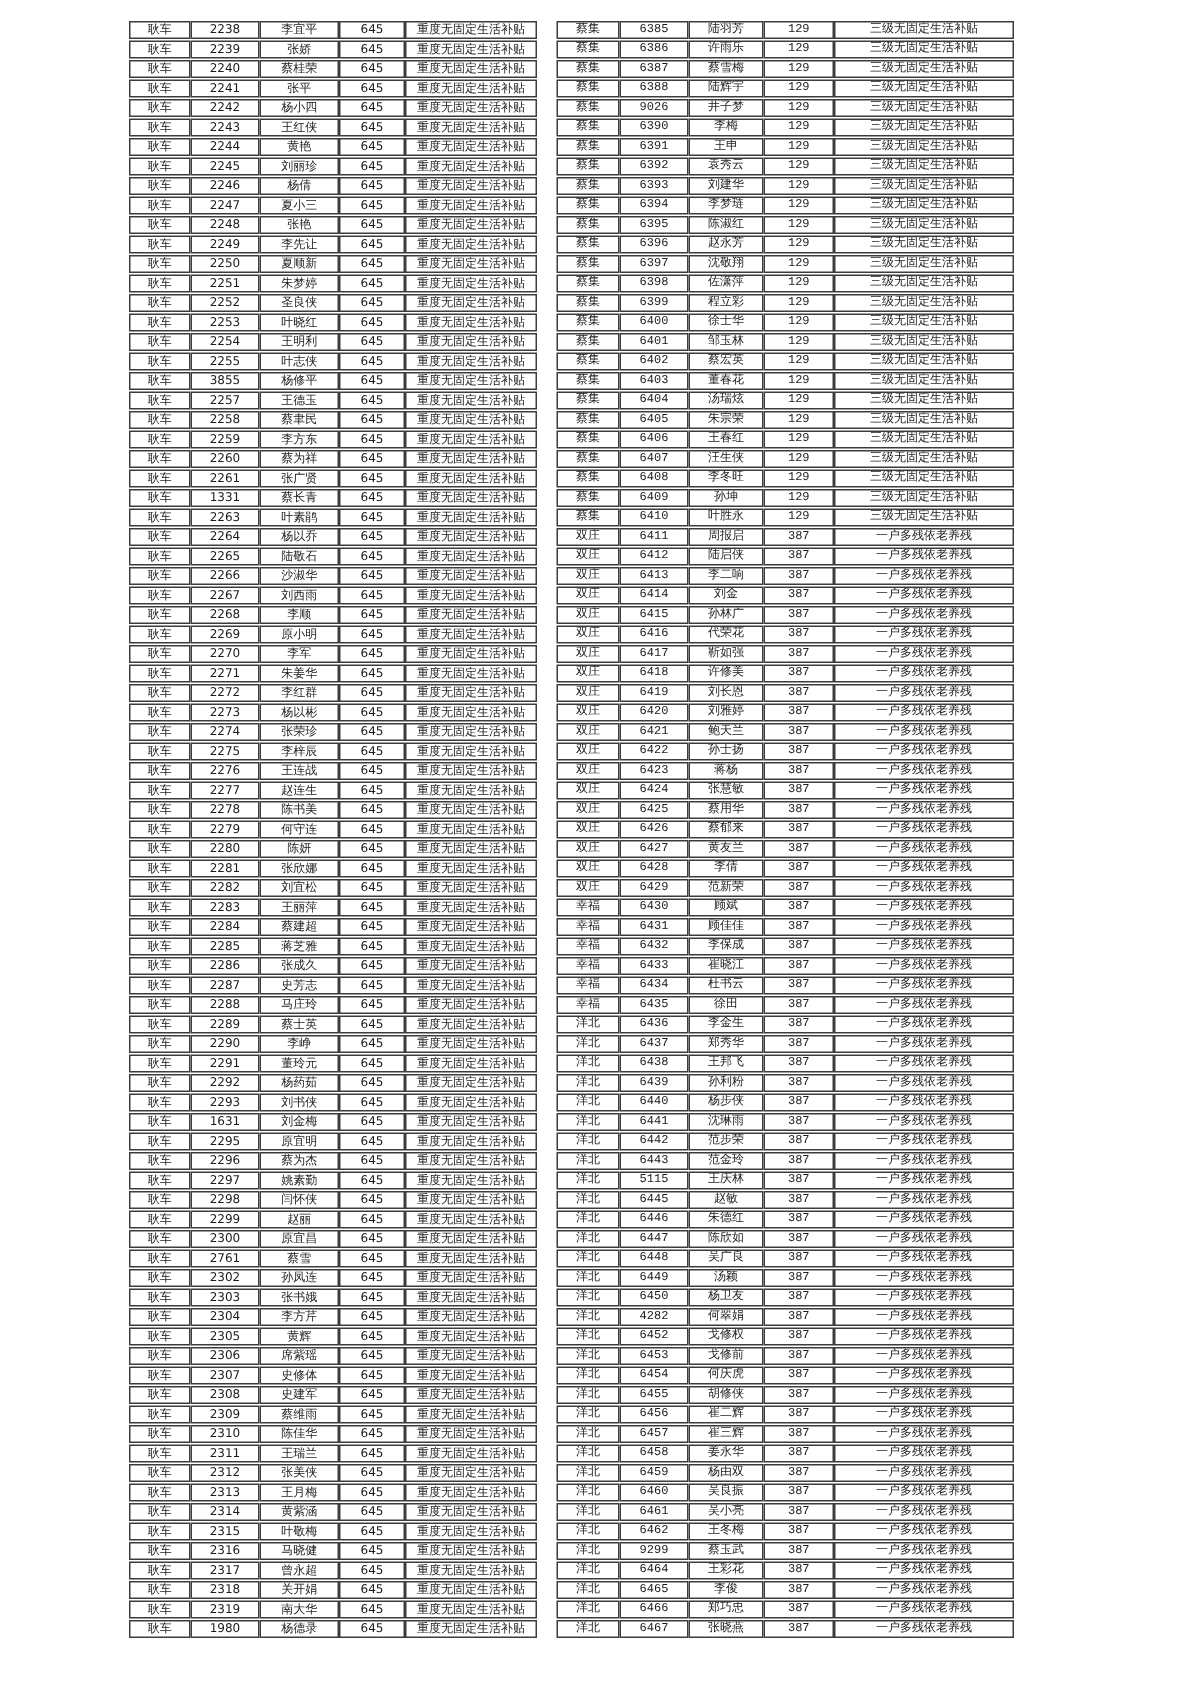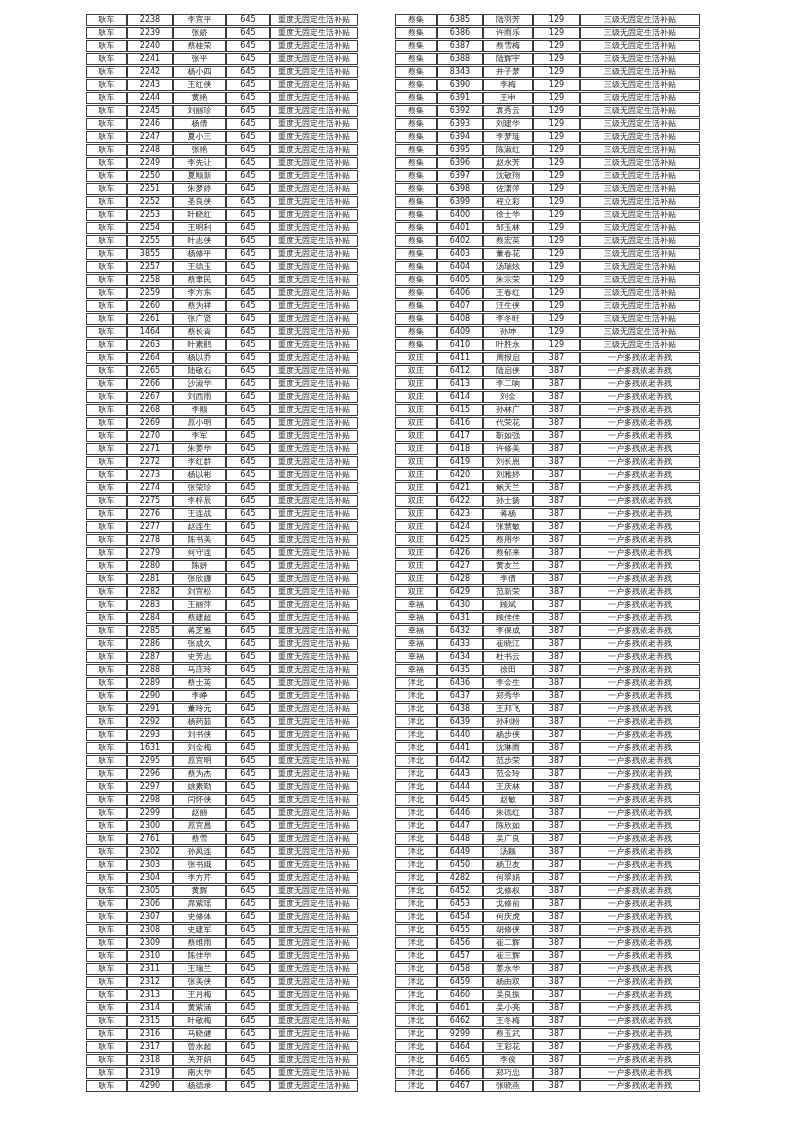--- a/index.html
+++ b/index.html
@@ -21,21 +21,21 @@
     text-align:center;vertical-align:middle;
     overflow:hidden;white-space:nowrap;
     color:#1c1c1c;background:#ffffff;
   }
   .t-left{left:86px;width:272px;}
   .t-left col:nth-child(1){width:41px;}
   .t-left col:nth-child(2){width:46px;}
   .t-left col:nth-child(3){width:53px;}
   .t-left col:nth-child(4){width:44px;}
   .t-left col:nth-child(5){width:88px;}
-  .t-right{left:395px;width:305px;}
+  .t-right{left:371px;width:305px;font-family:Liberation Mono, monospace;}
   .t-right col:nth-child(1){width:42px;}
   .t-right col:nth-child(2){width:46px;}
   .t-right col:nth-child(3){width:50px;}
   .t-right col:nth-child(4){width:47px;}
   .t-right col:nth-child(5){width:120px;}
 </style>
 </head>
 <body>
 
 <div class="sheet">
@@ -212,21 +212,21 @@
         </tr>
         <tr>
           <td>耿车</td>
           <td>2261</td>
           <td>张广贤</td>
           <td>645</td>
           <td>重度无固定生活补贴</td>
         </tr>
         <tr>
           <td>耿车</td>
-          <td>1464</td>
+          <td>1331</td>
           <td>蔡长青</td>
           <td>645</td>
           <td>重度无固定生活补贴</td>
         </tr>
         <tr>
           <td>耿车</td>
           <td>2263</td>
           <td>叶素鹃</td>
           <td>645</td>
           <td>重度无固定生活补贴</td>
@@ -618,21 +618,21 @@
         </tr>
         <tr>
           <td>耿车</td>
           <td>2319</td>
           <td>南大华</td>
           <td>645</td>
           <td>重度无固定生活补贴</td>
         </tr>
         <tr>
           <td>耿车</td>
-          <td>4290</td>
+          <td>1980</td>
           <td>杨德录</td>
           <td>645</td>
           <td>重度无固定生活补贴</td>
         </tr>
       </tbody>
   </table>
 
   <table class="roster t-right">
     <colgroup>
         <col>
@@ -665,21 +665,21 @@
         </tr>
         <tr>
           <td>蔡集</td>
           <td>6388</td>
           <td>陆辉宇</td>
           <td>129</td>
           <td>三级无固定生活补贴</td>
         </tr>
         <tr>
           <td>蔡集</td>
-          <td>8343</td>
+          <td>9026</td>
           <td>井子梦</td>
           <td>129</td>
           <td>三级无固定生活补贴</td>
         </tr>
         <tr>
           <td>蔡集</td>
           <td>6390</td>
           <td>李梅</td>
           <td>129</td>
           <td>三级无固定生活补贴</td>
@@ -1050,21 +1050,21 @@
         </tr>
         <tr>
           <td>洋北</td>
           <td>6443</td>
           <td>范金玲</td>
           <td>387</td>
           <td>一户多残依老养残</td>
         </tr>
         <tr>
           <td>洋北</td>
-          <td>6444</td>
+          <td>5115</td>
           <td>王庆林</td>
           <td>387</td>
           <td>一户多残依老养残</td>
         </tr>
         <tr>
           <td>洋北</td>
           <td>6445</td>
           <td>赵敏</td>
           <td>387</td>
           <td>一户多残依老养残</td>

